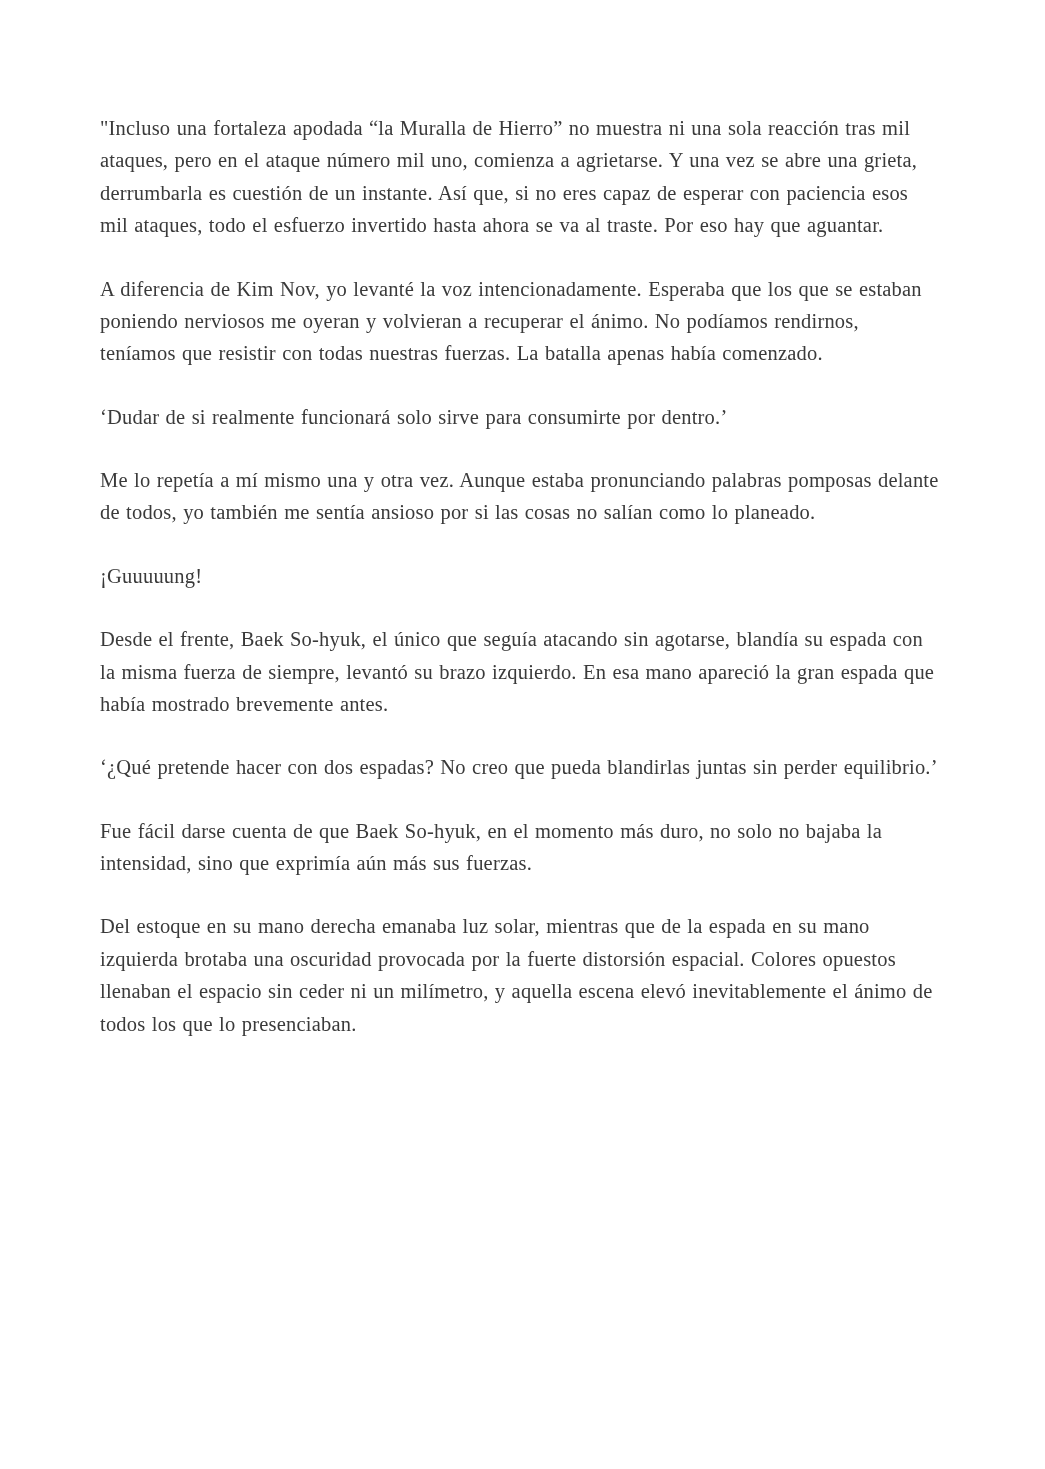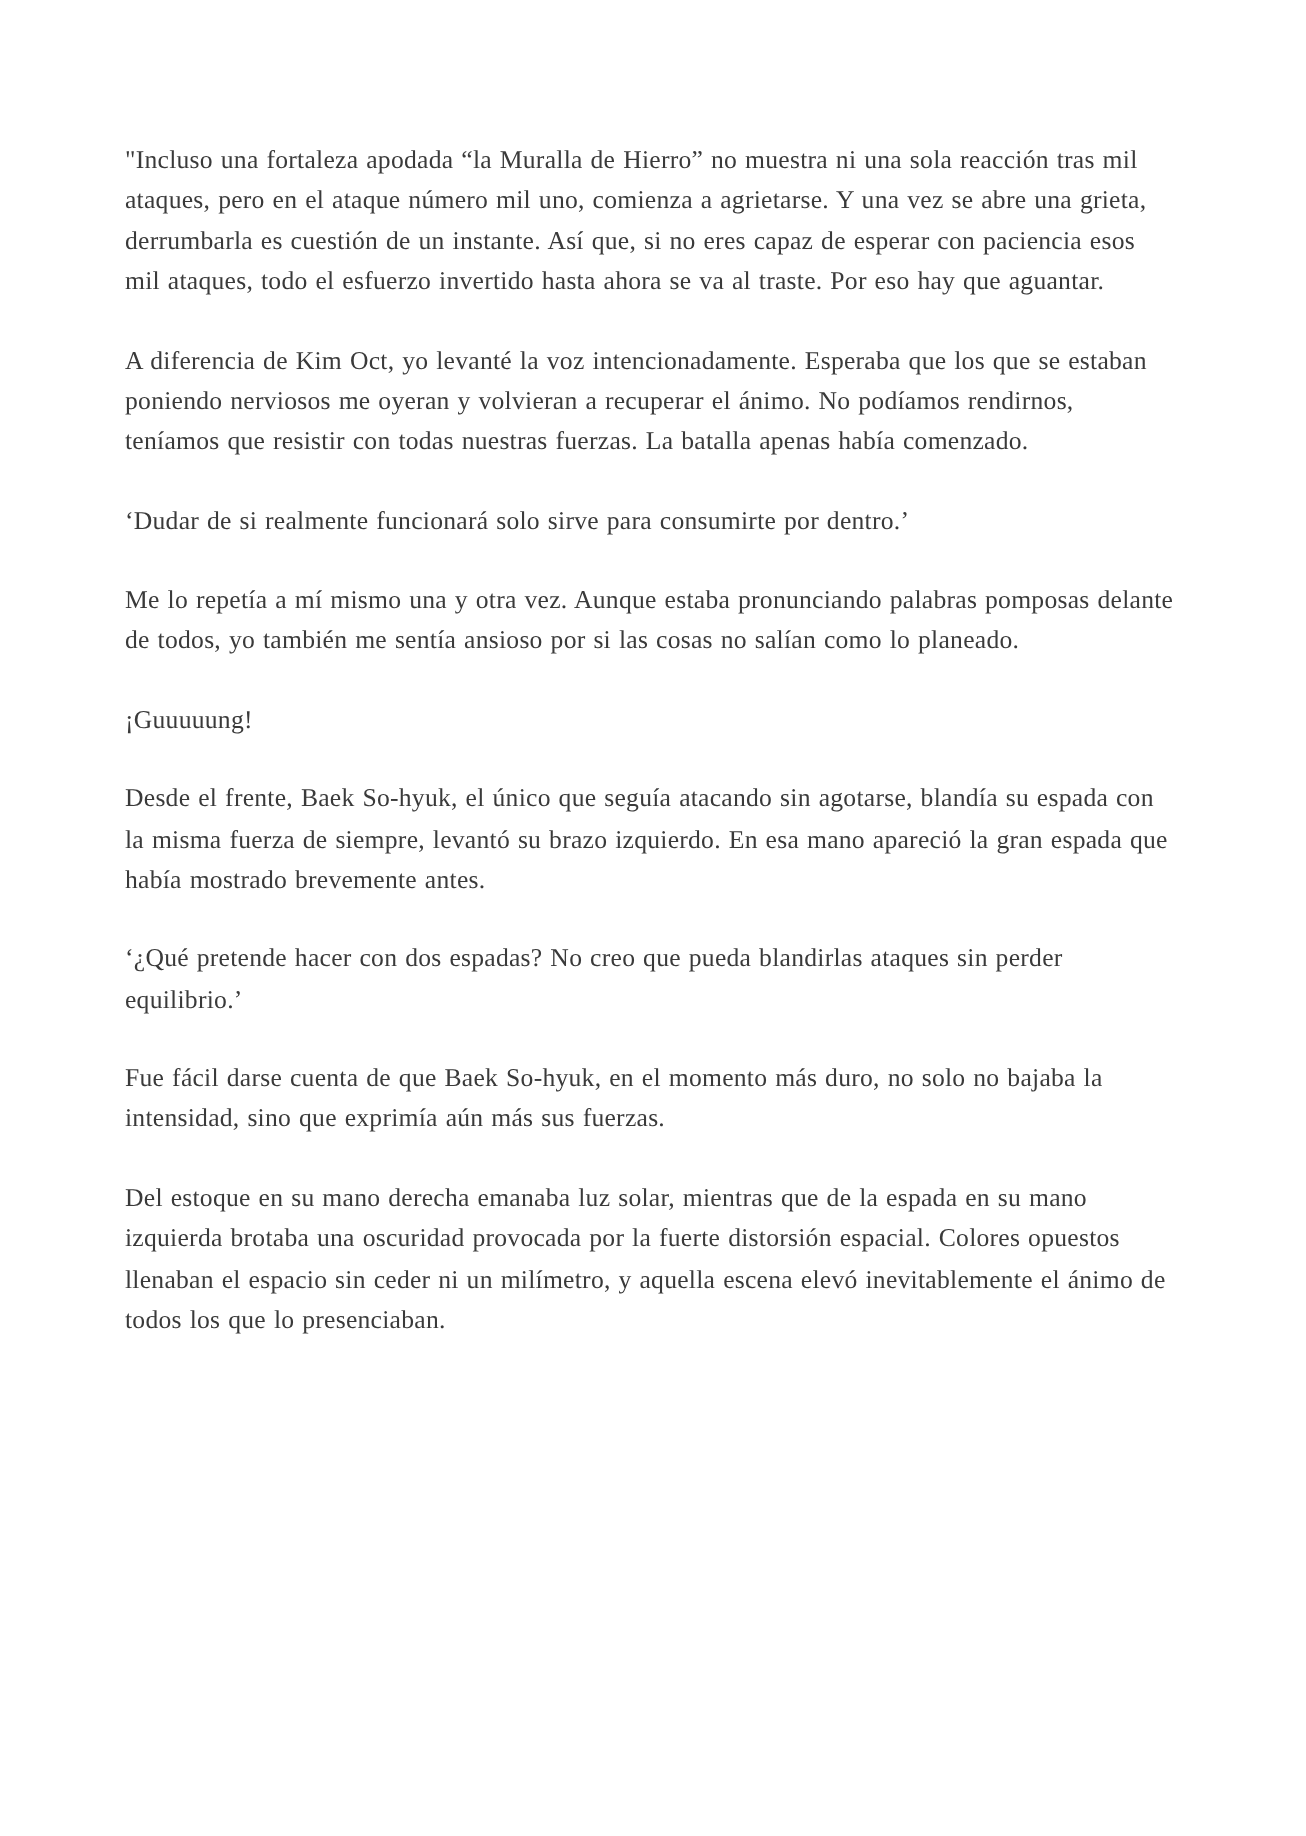--- a/index.html
+++ b/index.html
@@ -29,22 +29,22 @@
     letter-spacing: 0.2px;
     word-spacing: 1px;
   }
 </style>
 </head>
 <body>
 
 <div class="page">
   <div class="content">
     <p>"Incluso una fortaleza apodada “la Muralla de Hierro” no muestra ni una sola reacción tras mil ataques, pero en el ataque número mil uno, comienza a agrietarse. Y una vez se abre una grieta, derrumbarla es cuestión de un instante. Así que, si no eres capaz de esperar con paciencia esos mil ataques, todo el esfuerzo invertido hasta ahora se va al traste. Por eso hay que aguantar.</p>
-    <p>A diferencia de Kim Oct, yo levanté la voz intencionadamente. Esperaba que los que se estaban poniendo nerviosos me oyeran y volvieran a recuperar el ánimo. No podíamos rendirnos, teníamos que resistir con todas nuestras fuerzas. La batalla apenas había comenzado.</p>
+    <p>A diferencia de Kim Nov, yo levanté la voz intencionadamente. Esperaba que los que se estaban poniendo nerviosos me oyeran y volvieran a recuperar el ánimo. No podíamos rendirnos, teníamos que resistir con todas nuestras fuerzas. La batalla apenas había comenzado.</p>
     <p>‘Dudar de si realmente funcionará solo sirve para consumirte por dentro.’</p>
     <p>Me lo repetía a mí mismo una y otra vez. Aunque estaba pronunciando palabras pomposas delante de todos, yo también me sentía ansioso por si las cosas no salían como lo planeado.</p>
     <p>¡Guuuuung!</p>
     <p>Desde el frente, Baek So-hyuk, el único que seguía atacando sin agotarse, blandía su espada con la misma fuerza de siempre, levantó su brazo izquierdo. En esa mano apareció la gran espada que había mostrado brevemente antes.</p>
-    <p>‘¿Qué pretende hacer con dos espadas? No creo que pueda blandirlas ataques sin perder equilibrio.’</p>
+    <p>‘¿Qué pretende hacer con dos espadas? No creo que pueda blandirlas juntas sin perder equilibrio.’</p>
     <p>Fue fácil darse cuenta de que Baek So-hyuk, en el momento más duro, no solo no bajaba la intensidad, sino que exprimía aún más sus fuerzas.</p>
     <p>Del estoque en su mano derecha emanaba luz solar, mientras que de la espada en su mano izquierda brotaba una oscuridad provocada por la fuerte distorsión espacial. Colores opuestos llenaban el espacio sin ceder ni un milímetro, y aquella escena elevó inevitablemente el ánimo de todos los que lo presenciaban.</p>
   </div>
 </div>
 
 </body></html>

